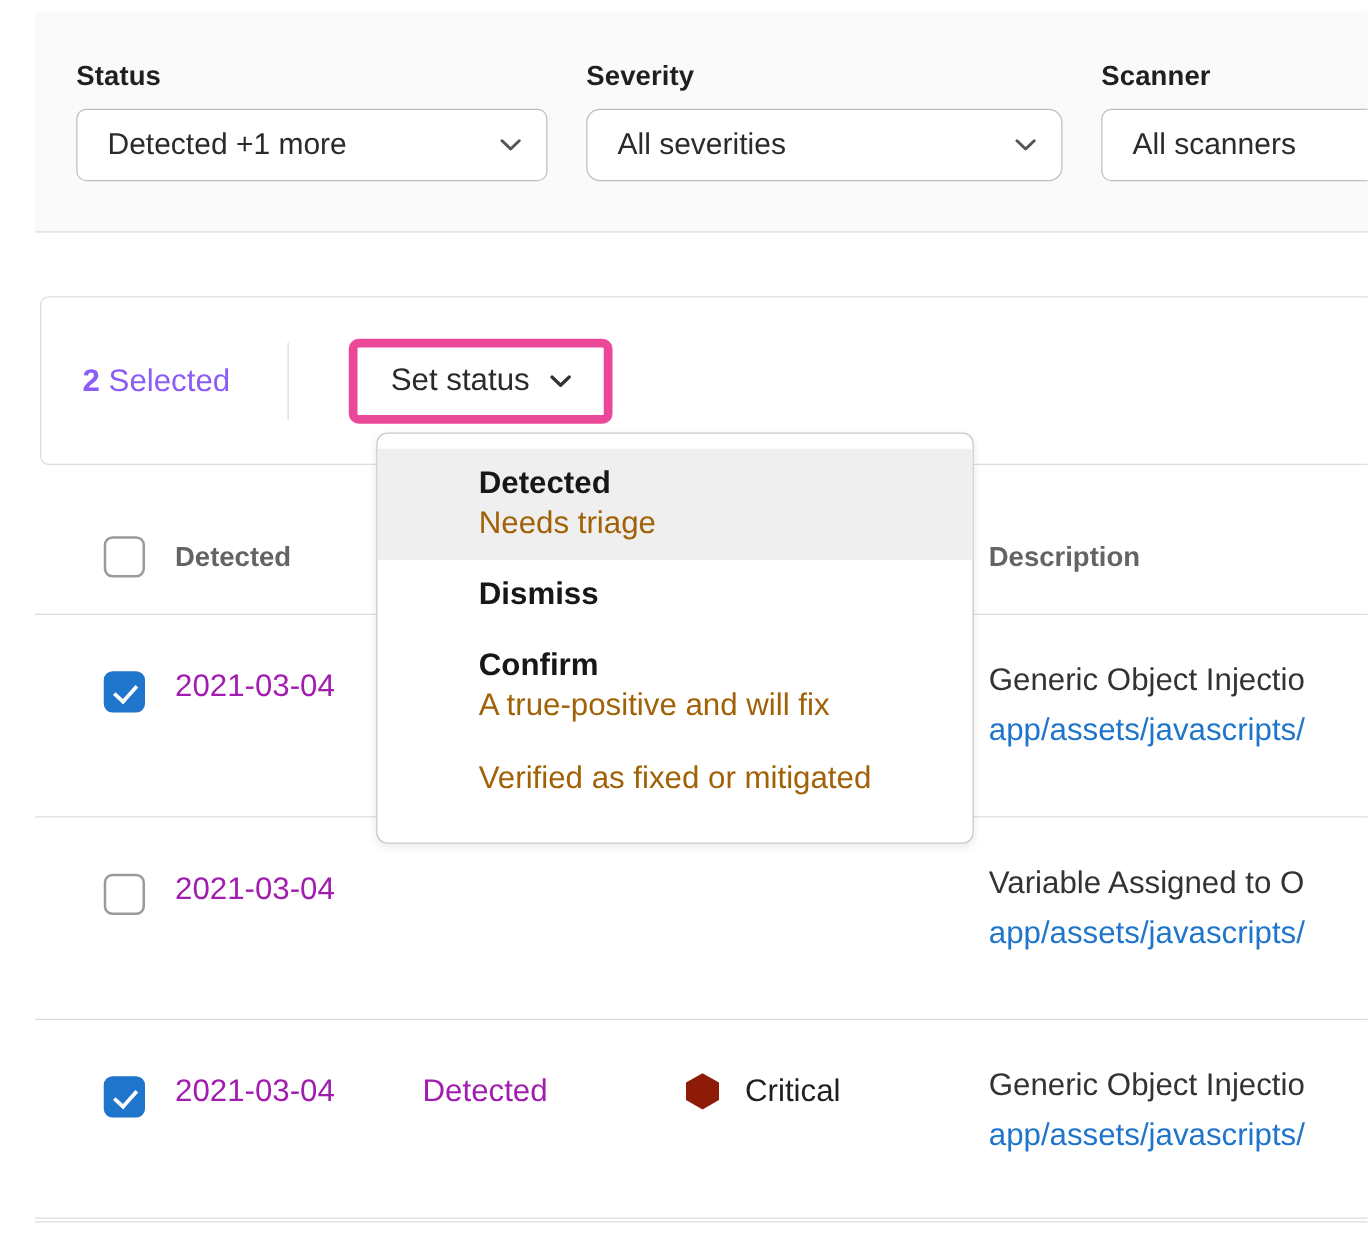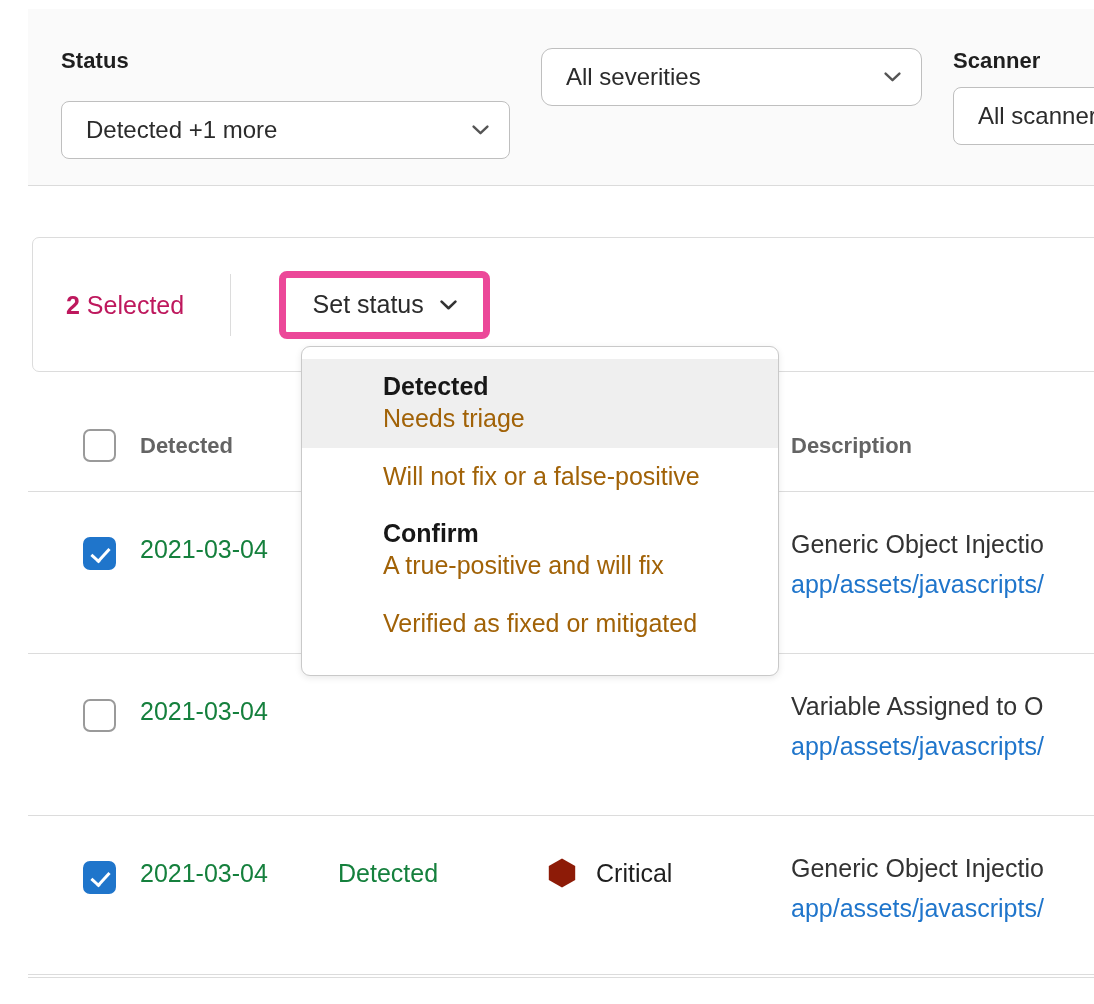--- a/index.html
+++ b/index.html
@@ -60,21 +60,21 @@
     align-items: center;
     padding: 0 52px 0 24px;
     cursor: pointer;
   }
   .select-box .sel-text {
     font-size: 24px;
     color: #2b2b2b;
     white-space: nowrap;
     line-height: 28px;
   }
-  .select-box.w-status   { width: 449px; margin-top: 14px; }
+  .select-box.w-status   { width: 377px; }
   .select-box.w-severity { width: 381px; border-radius: 11px; }
   .select-box.w-scanner  { width: 381px; }
 
   .caret {
     position: absolute;
     right: 20px;
     top: 50%;
     width: 17px;
     height: 10px;
     transform: translateY(-50%);
@@ -91,21 +91,21 @@
     background: #ffffff;
     border: 1px solid #dcdcdc;
     border-radius: 7px;
     display: flex;
     align-items: center;
   }
 
   .selected-count {
     margin-left: 33px;
     font-size: 25px;
-    color: #be185d;
+    color: #8b5cf6;
     line-height: 30px;
     white-space: nowrap;
   }
   .selected-count b { font-weight: bold; }
   .selected-count span.lbl { font-weight: normal; }
 
   .toolbar-divider {
     width: 1px;
     height: 62px;
     background: #dcdcdc;
@@ -234,21 +234,21 @@
     font-size: 22px;
     font-weight: bold;
     color: #646464;
     line-height: 26px;
     white-space: nowrap;
   }
 
   .t-row.data .cell {
     padding-top: 42px;
     font-size: 25px;
-    color: #15803d;
+    color: #a21caf;
     line-height: 30px;
     white-space: nowrap;
   }
 
   .sev-cell {
     padding-top: 42px;
     display: flex;
     align-items: center;
     white-space: nowrap;
   }
@@ -306,20 +306,21 @@
         <span class="sel-text">Detected +1 more</span>
         <span class="caret">
           <svg viewBox="0 0 17 10">
               <path d="M1.6 1.6 L8.5 8.2 L15.4 1.6" fill="none" stroke="#555" stroke-width="2.4" stroke-linecap="round" stroke-linejoin="round"></path>
             </svg>
         </span>
       </div>
     </div>
 
     <div class="filter-group">
+      <div class="filter-label">Severity</div>
       <div class="select-box w-severity">
         <span class="sel-text">All severities</span>
         <span class="caret">
           <svg viewBox="0 0 17 10">
               <path d="M1.6 1.6 L8.5 8.2 L15.4 1.6" fill="none" stroke="#555" stroke-width="2.4" stroke-linecap="round" stroke-linejoin="round"></path>
             </svg>
         </span>
       </div>
     </div>
 
@@ -411,21 +412,21 @@
   <div class="bottom-rule"></div>
 
   <div class="dropdown-menu">
 
     <div class="menu-item active">
       <div class="menu-title">Detected</div>
       <div class="menu-desc">Needs triage</div>
     </div>
 
     <div class="menu-item">
-      <div class="menu-desc">Will not fix or a false-positive</div>
+      <div class="menu-title">Dismiss</div>
     </div>
 
     <div class="menu-item">
       <div class="menu-title">Confirm</div>
       <div class="menu-desc">A true-positive and will fix</div>
     </div>
 
     <div class="menu-item">
       <div class="menu-desc">Verified as fixed or mitigated</div>
     </div>

